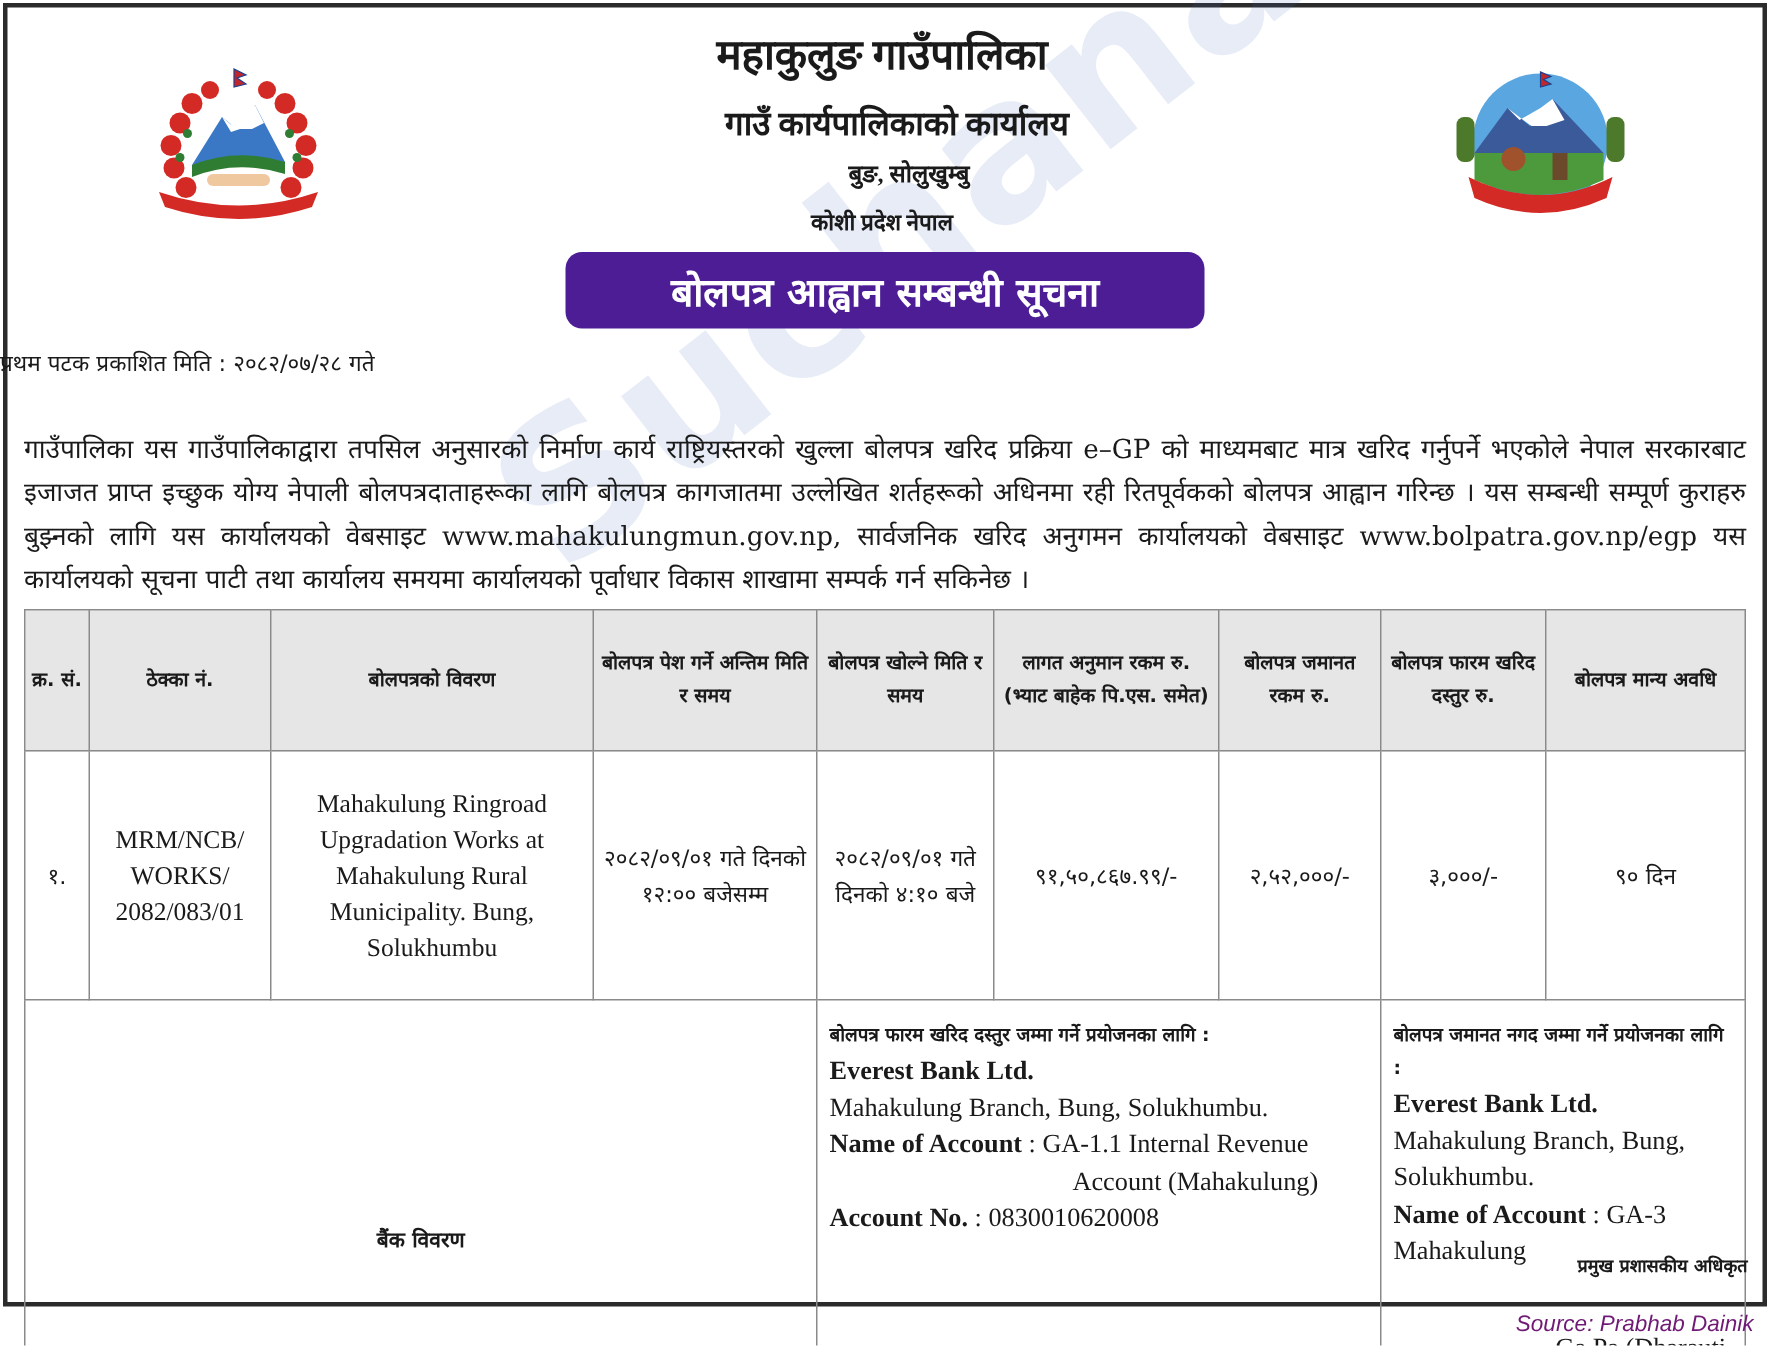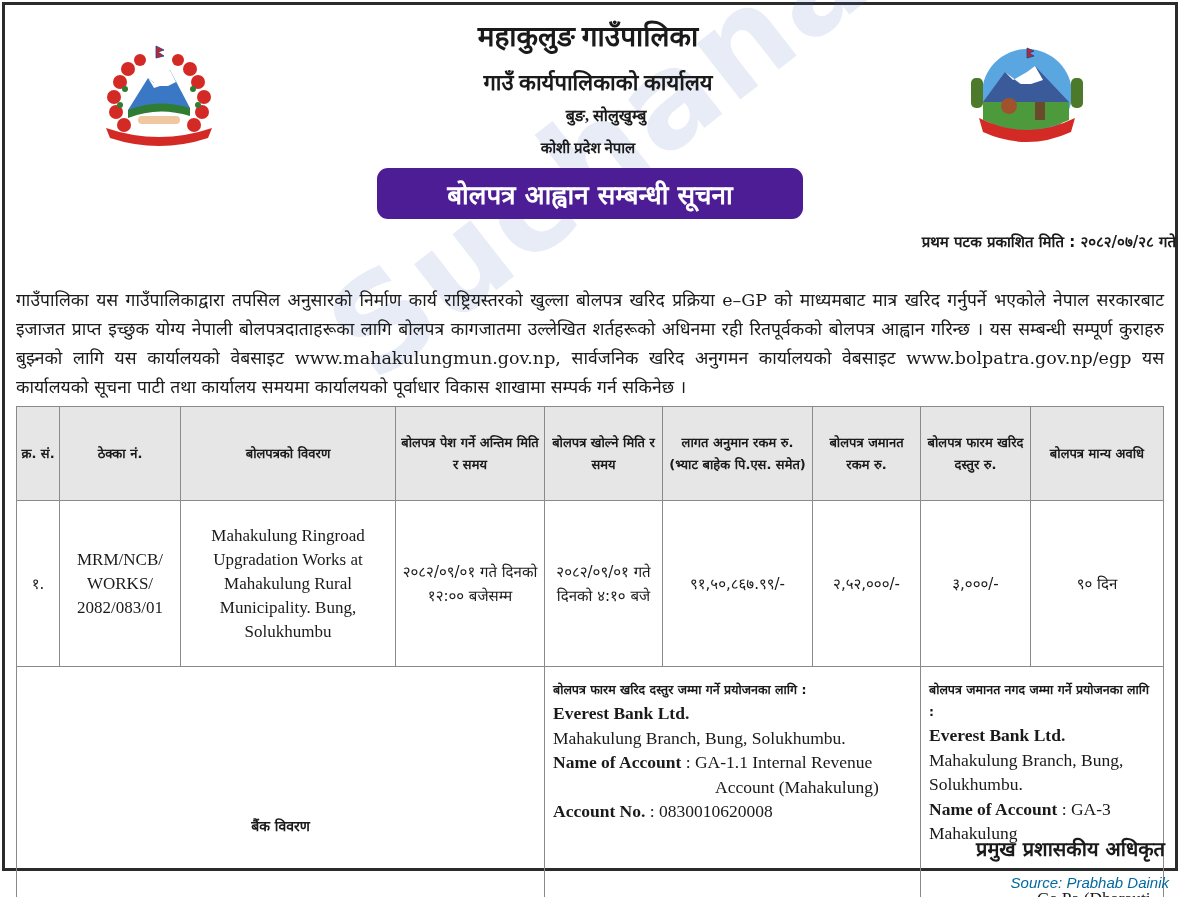--- a/index.html
+++ b/index.html
@@ -15,45 +15,45 @@
   .emblem.right { left:965px; top:44px; width:124px; height:102px; }
   .hdr { position:absolute; left:0; width:1176px; text-align:center; font-family:Liberation Serif, serif;
          font-weight:bold; color:#1a1a1a; }
   .hdr.h1 { top:16px; font-size:28px; }
   .hdr.h2 { top:66px; font-size:22px;margin-left:10px; }
   .hdr.h3 { top:104px; font-size:16px;padding-left:18px; }
   .hdr.h4 { top:137px; font-size:15px; }
   .title-box { position:absolute; left:377px; top:168px; width:426px; height:51px; background:#4c1d95;
                color:#ffffff; font-family:"DejaVu Sans", sans-serif; font-weight:bold; font-size:26px;
                display:flex; align-items:center; justify-content:center;border-radius:11px; }
-  .pubdate { position:absolute; left:0; width:1176px; top:231px; text-align:right;
-             font-family:"DejaVu Sans", sans-serif; font-weight:bold; font-size:15px; }
+  .pubdate { position:absolute; left:0; width:1176px; top:231px; text-align:left;
+             font-family:"DejaVu Sans", sans-serif; font-weight:normal; font-size:15px; }
   .para { position:absolute; left:16px; top:260px; width:1148px; font-size:17.5px; line-height:29px;
           text-align:justify; font-family:"DejaVu Serif", serif;margin-top:26px; }
   .tapsil { position:absolute; left:0; width:1176px; top:380px; text-align:center;
             font-family:"DejaVu Sans", sans-serif; font-weight:bold; font-size:17px;margin-top:31px; }
   table.main { position:absolute; left:16px; top:406px; width:1147px; border-collapse:collapse;
                table-layout:fixed; }
   table.main td, table.main th { border:1px solid #8a8a8a; text-align:center; vertical-align:middle; }
   table.main th { background:#e6e6e6; font-family:"DejaVu Sans", sans-serif; font-weight:bold;
                   font-size:13px; line-height:22px; height:93px; padding:0 4px; color:#1a1a1a; }
   table.main td.data { height:133px; font-size:17px; line-height:24px; padding:16px 4px; }
   td.deva { font-family:"DejaVu Sans", sans-serif; font-size:15px !important; }
   td.bank-label { height:188px; font-family:"DejaVu Sans", sans-serif; font-weight:bold; font-size:14px; }
   td.bank { text-align:left !important; vertical-align:top !important; padding:12px 8px 0 8px;
             font-size:17.5px; line-height:24.5px; }
   .bank .purpose { font-family:"DejaVu Sans", sans-serif; font-weight:bold; font-size:12.5px; line-height:22px; }
   .bank .bname { font-weight:bold; }
   .bank .b { font-weight:bold; }
   .bank .indent { padding-left:162px; }
   .bank .indent2 { padding-left:108px;margin-top:40px; }
   .signoff { position:absolute; right:16px; top:835px; font-family:"DejaVu Sans", sans-serif;
-             font-weight:bold; font-size:20px; }
+             font-weight:bold; font-size:12px; }
   .source { position:absolute; right:12px; top:874px; font-family:"Liberation Sans", sans-serif;
-            font-style:italic; font-size:15px; color:#0369a1; }
+            font-style:italic; font-size:15px; color:#701a75; }
 </style>
 </head>
 <body>
 
 <div class="frame"></div>
 
 <div class="watermark">Suchana</div>
 
 <svg class="emblem left" viewBox="0 0 122 108">
   <ellipse cx="61" cy="58" rx="44" ry="36" fill="#ffffff"></ellipse>

